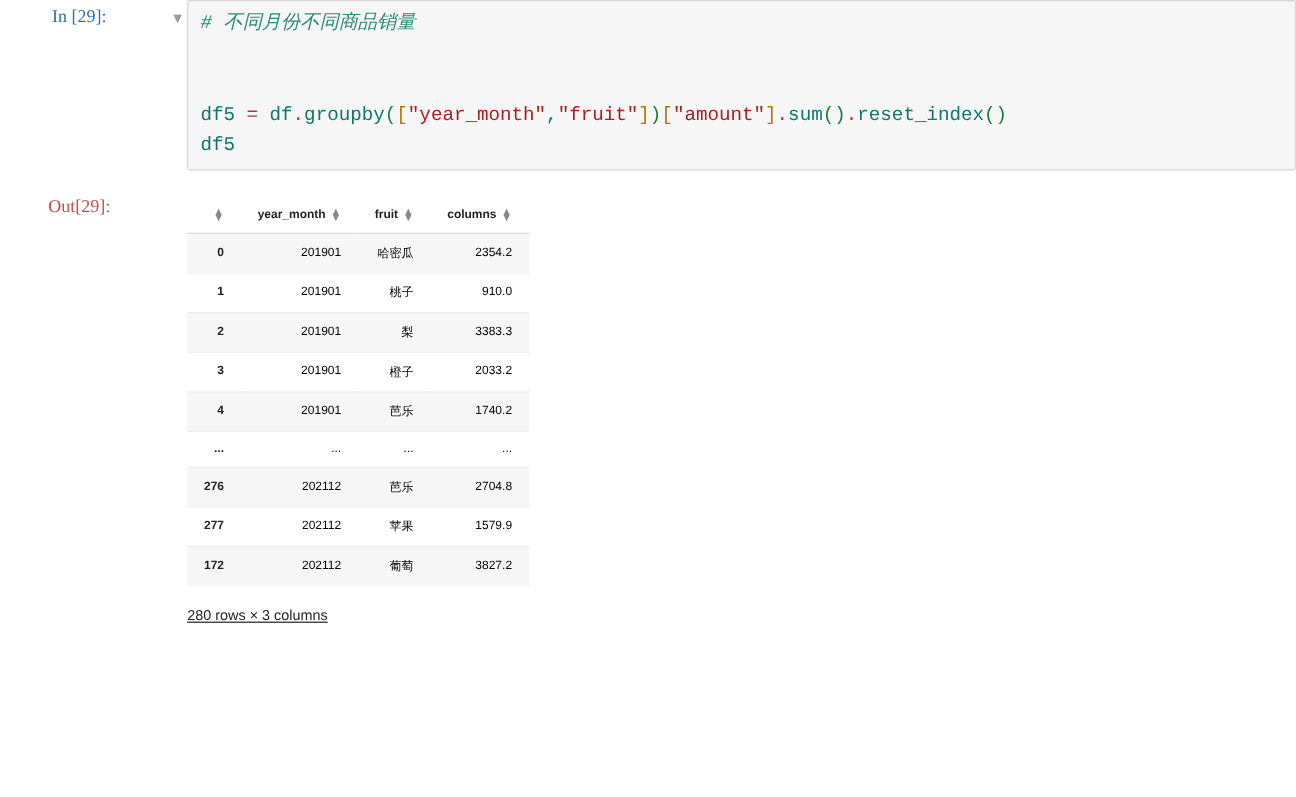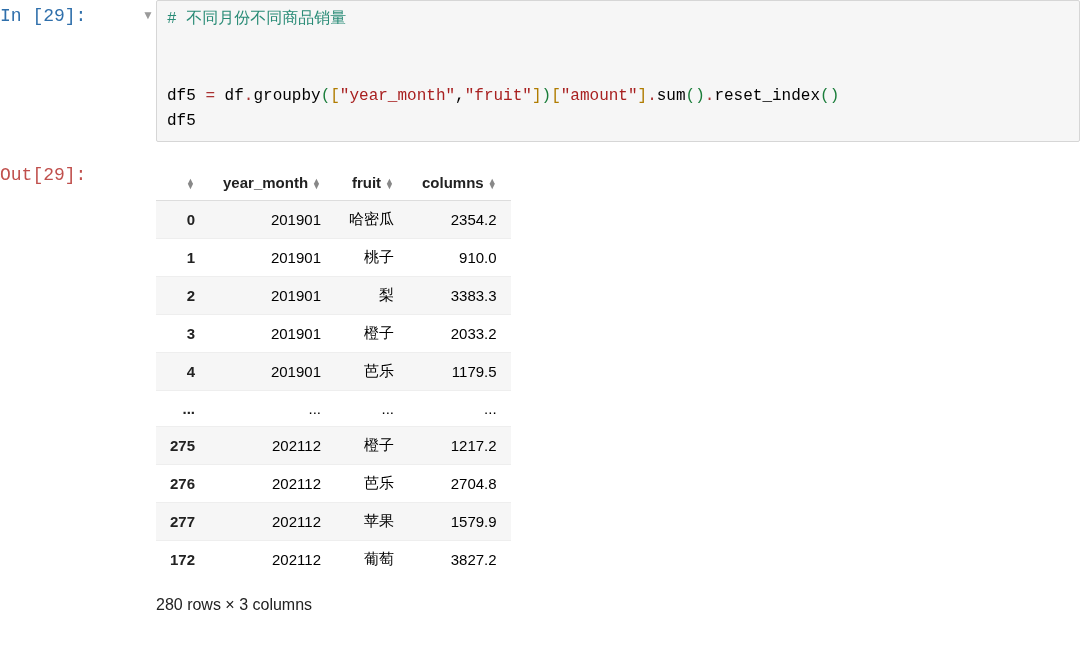--- a/index.html
+++ b/index.html
@@ -9,23 +9,23 @@
       width: 1080px;
       height: 664px;
       overflow: hidden;
     }
     .cell {
       display: flex;
       align-items: flex-start;
     }
     .prompt {
       width: 140px;
-      text-align: left;
-      font-family: Liberation Mono, monospace;
-      font-size: 18px;
+      text-align: center;
+      font-family: Liberation Serif, serif;
+      font-size: 15px;
       padding-right: 8px;
       padding-top: 6px;
       flex-shrink: 0;
     }
     .prompt-in { color: #2f6fab; }
     .prompt-out { color: #c0504d; }
     .collapser {
       width: 16px;
       color: #9a9a9a;
       font-size: 12px;
@@ -38,35 +38,35 @@
       background: #f6f6f6;
       border: 1px solid #d6d6d6;
       border-radius: 2px;
       padding: 6px 10px;
       font-family: "Courier New", Menlo, monospace;
       font-size: 16px;
       line-height: 1.6;
       white-space: pre;
       overflow: hidden;
     }
-    .comment { color: #2a8c77; }
-    .code-default { color: #000000; }
+    .comment { color: #2a8c77; font-style: italic; }
+    .code-default { color: #0f766e; }
     .op { color: #a33; }
     .paren { color: #1a7d3a; }
     .bracket-yellow { color: #b07c00; }
     .string { color: #a82020; }
 
     .output-area {
       flex: 1;
       padding-top: 2px;
     }
 
     table.dataframe {
       border-collapse: collapse;
-      font-size: 15px;
+      font-size: 10px;
       margin-top: 4px;
     }
     table.dataframe th, table.dataframe td {
       padding: 9px 14px;
       text-align: right;
       border: none;
     }
     table.dataframe thead th {
       border-bottom: 1px solid #ddd;
       font-weight: 700;
@@ -91,23 +91,24 @@
       flex-direction: column;
       line-height: 5px;
       font-size: 9px;
       color: #888;
       margin-left: 4px;
       vertical-align: middle;
     }
     .sort-icon .up::before { content: "▲"; }
     .sort-icon .down::before { content: "▼"; }
     .shape-text {
-      font-size: 16px;
+      font-size: 12px;
       color: #222;
       margin-top: 18px;
+      text-decoration: underline;
     }
   </style>
 </head>
 <body>
 
 <div class="cell">
   <div class="prompt prompt-in">In [29]:</div>
   <div class="collapser">▼</div>
   <div class="input-area"><span class="comment"># 不同月份不同商品销量</span>
 <br>
@@ -162,33 +163,27 @@
           <tr>
             <th>3</th>
             <td>201901</td>
             <td>橙子</td>
             <td>2033.2</td>
           </tr>
           <tr>
             <th>4</th>
             <td>201901</td>
             <td>芭乐</td>
-            <td>1179.5</td>
+            <td>1740.2</td>
           </tr>
           <tr>
             <th>...</th>
             <td>...</td>
             <td>...</td>
             <td>...</td>
-          </tr>
-          <tr>
-            <th>275</th>
-            <td>202112</td>
-            <td>橙子</td>
-            <td>1217.2</td>
           </tr>
           <tr>
             <th>276</th>
             <td>202112</td>
             <td>芭乐</td>
             <td>2704.8</td>
           </tr>
           <tr>
             <th>277</th>
             <td>202112</td>

